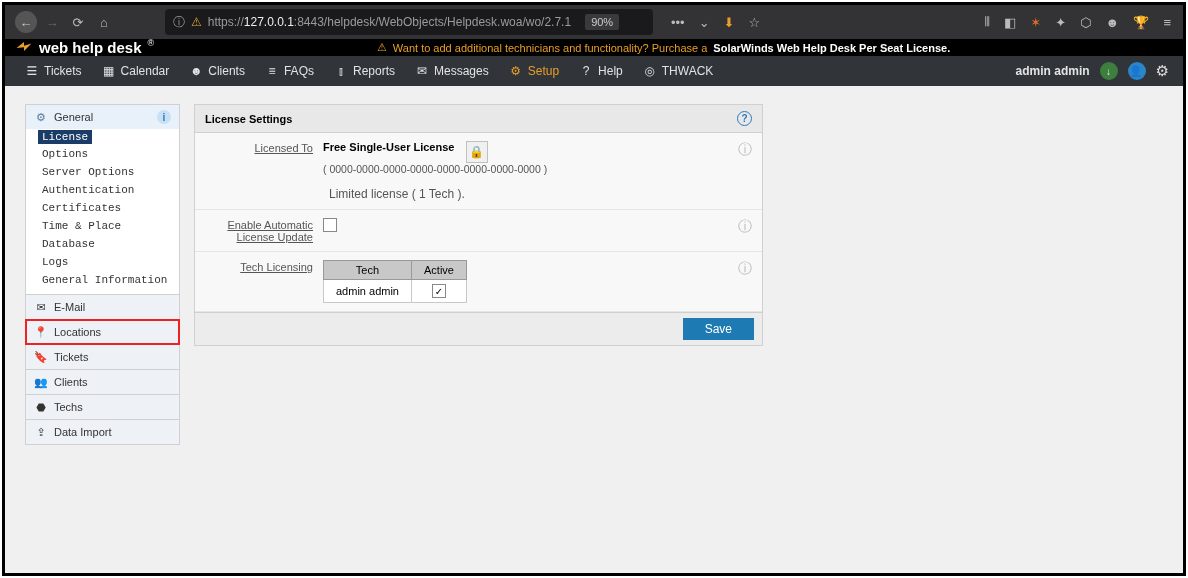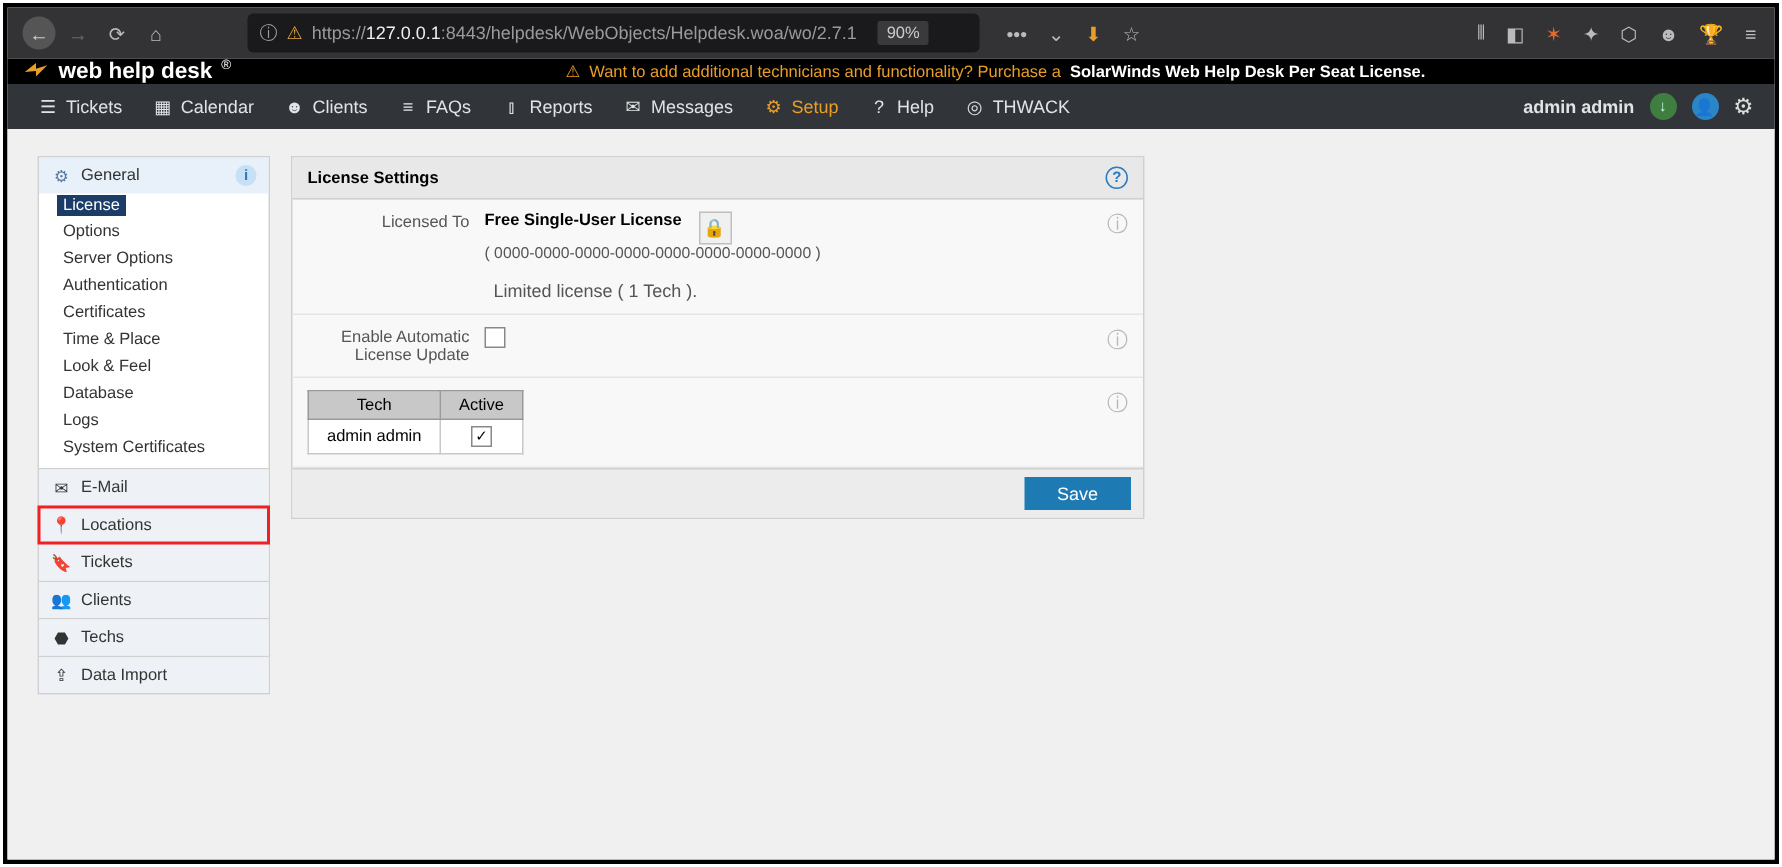--- a/index.html
+++ b/index.html
@@ -37,33 +37,33 @@
 
 
 .page { flex:1; background:#f0f0f0; padding:18px 20px; display:flex; gap:14px; align-items:flex-start; }
 
 
 .sidebar { width:155px; background:#fff; border:1px solid #d0d0d0; font-size:11px; color:#333; }
 .sidebar .sec { border-bottom:1px solid #d0d0d0; }
 .sidebar .sec-hdr { background:#eef2f6; padding:5px 8px; display:flex; align-items:center; gap:6px; cursor:pointer; }
 .sidebar .sec-hdr.open { background:#e8f1f9; }
 .sidebar .sec-hdr .info-icon { margin-left:auto; color:#2a7bc0; font-weight:bold; width:14px; height:14px; border-radius:50%; background:#c8e0f3; display:flex; align-items:center; justify-content:center; font-size:10px; }
-.sidebar .sub { padding:3px 8px 3px 16px; cursor:pointer; }
+.sidebar .sub { padding:3px 8px 3px 16px; cursor:pointer;font-family:Liberation Mono, monospace; }
 .sidebar .sub.selected { background:#1c3c68; color:#fff; display:inline-block; margin-left:12px; padding:1px 4px; }
 .sidebar .sub-wrap { padding:1px 0; }
 .sidebar .sec-hdr.highlight { outline:2px solid #e22; outline-offset:-1px; }
 
 
 .main { width:569px; }
 .panel { background:#f8f8f8; border:1px solid #d0d0d0; }
 .panel-hdr { background:#e8e8e8; border-bottom:1px solid #d0d0d0; padding:6px 10px; font-size:11px; font-weight:bold; display:flex; align-items:center; }
 .panel-hdr .help { margin-left:auto; width:15px; height:15px; border:1px solid #2a7bc0; border-radius:50%; color:#2a7bc0; font-size:10px; display:flex; align-items:center; justify-content:center; cursor:pointer; }
 .row { display:flex; padding:8px 10px; border-bottom:1px solid #e5e5e5; font-size:11px; }
 .row:last-of-type { border-bottom:none; }
-.row .lbl { width:118px; text-align:right; color:#555; padding-right:10px; padding-top:1px; }
+.row .lbl { width:118px; text-align:right; color:#555; padding-right:10px; padding-top:1px;text-decoration:underline; }
 .row .val { flex:1; }
 .row .info-dot { color:#b8b8b8; font-size:14px; margin-left:auto; align-self:flex-start; }
 .license-name { font-weight:bold; }
 .license-key { color:#555; font-size:10.5px; }
 .license-note { color:#555; font-size:12px; margin-top:12px; padding-left:6px; }
 .lockbtn { display:inline-flex; width:22px; height:22px; border:1px solid #c0c0c0; background:#f0f0f0; align-items:center; justify-content:center; margin-left:8px; vertical-align:top; cursor:pointer; color:#2a7bc0; font-size:12px; }
 .chk { width:14px; height:14px; border:1px solid #888; background:#fff; display:inline-flex; align-items:center; justify-content:center; cursor:pointer; font-size:10px; }
 .tech-table { border-collapse:collapse; font-size:11px; }
 .tech-table th { background:#c8c8c8; border:1px solid #999; padding:3px 12px; font-weight:normal; }
 .tech-table td { border:1px solid #c8c8c8; padding:4px 12px; background:#fff; text-align:center; }
@@ -184,24 +184,23 @@
           <span class="ico" style="color:#5a7ba0">⚙</span>
           <span>General</span>
           <span class="info-icon">i</span>
         </div>
         <div class="sub-wrap"><span class="sub selected">License</span></div>
         <div class="sub">Options</div>
         <div class="sub">Server Options</div>
         <div class="sub">Authentication</div>
         <div class="sub">Certificates</div>
         <div class="sub">Time &amp; Place</div>
-        <div class="sub">Look &amp; Feel</div>
         <div class="sub">Database</div>
         <div class="sub">Logs</div>
-        <div class="sub" style="padding-bottom:8px">System Certificates</div>
+        <div class="sub" style="padding-bottom:8px">General Information</div>
       </div>
       <div class="sec">
           <div class="sec-hdr">
             <span class="ico">✉</span>
             <span>E-Mail</span>
           </div>
         </div>
       <div class="sec">
           <div class="sec-hdr highlight">
             <span class="ico">📍</span>
@@ -256,20 +255,21 @@
           <div class="info-dot">ⓘ</div>
         </div>
 
         <div class="row">
           <div class="lbl">Enable Automatic License Update</div>
           <div class="val"><span class="chk"></span></div>
           <div class="info-dot">ⓘ</div>
         </div>
 
         <div class="row">
+          <div class="lbl">Tech Licensing</div>
           <div class="val">
             <table class="tech-table">
               <tbody>
                   <tr>
                 <th>Tech</th>
                 <th>Active</th>
               </tr>
               <tr>
                 <td>admin admin</td>
                 <td><span class="chk">✓</span></td>

